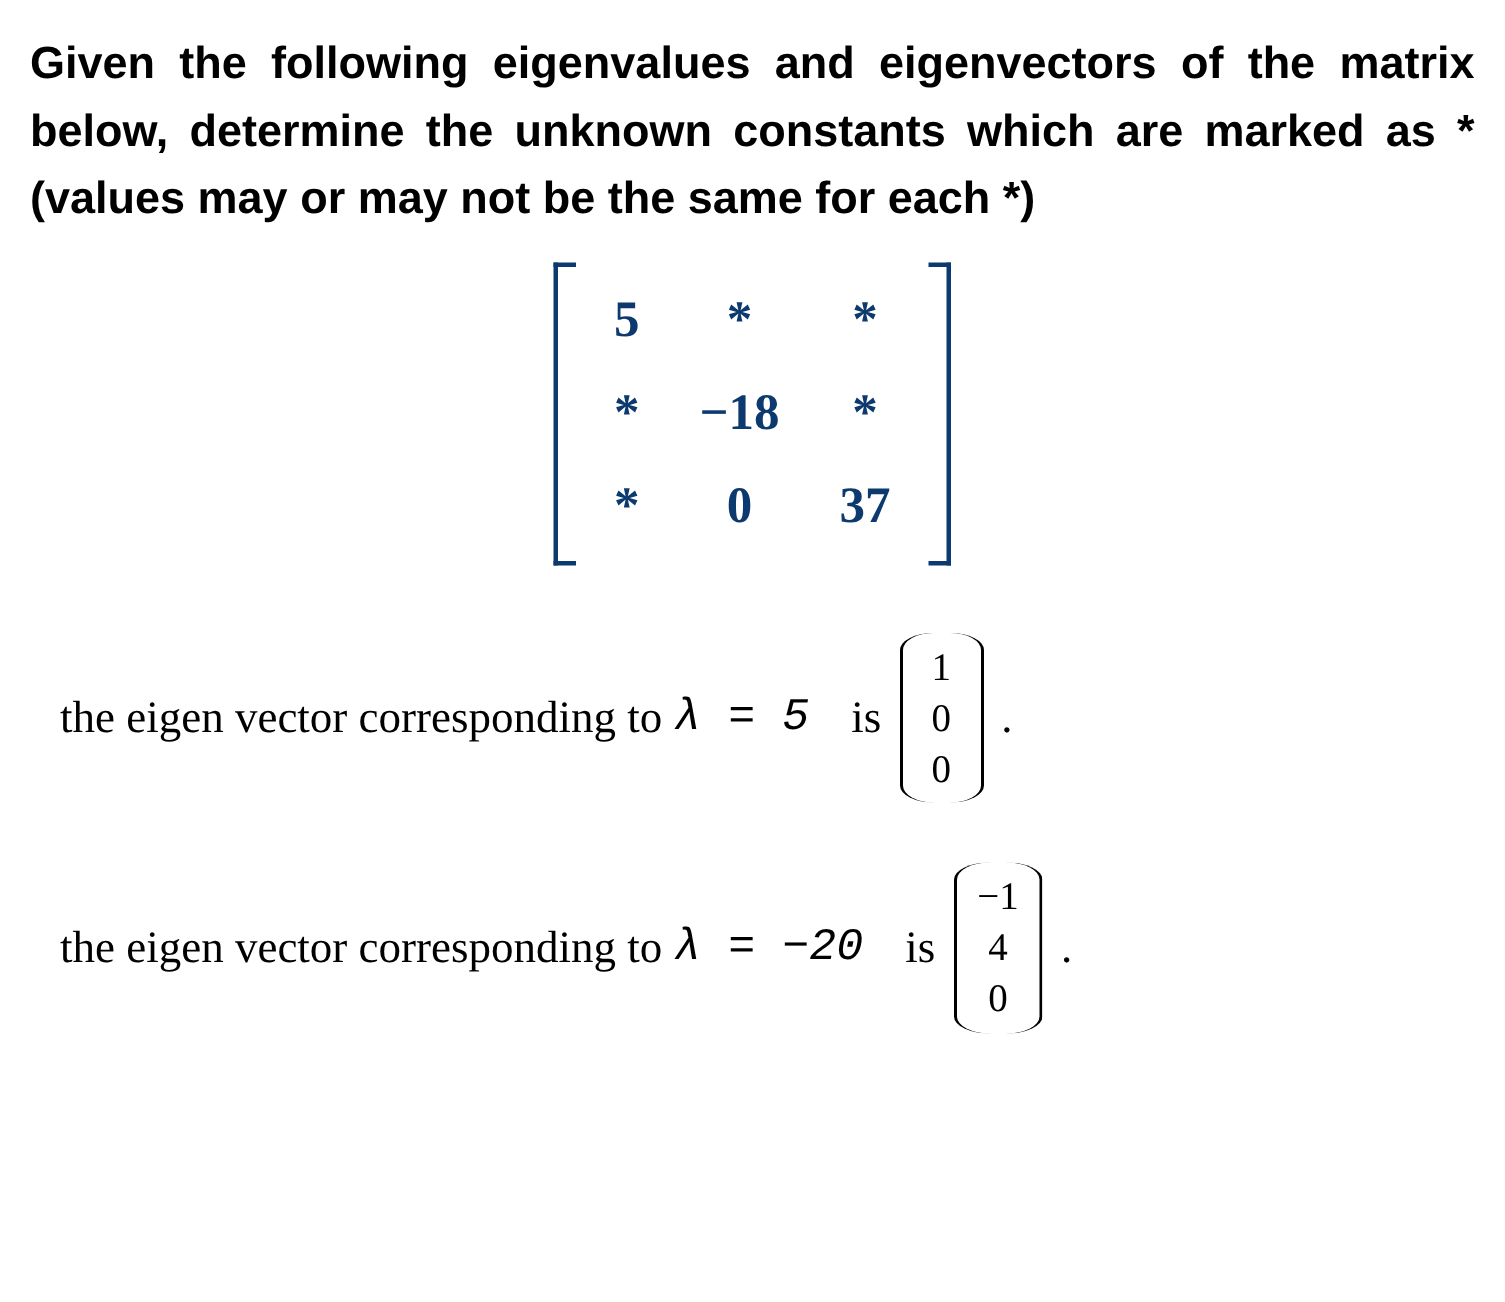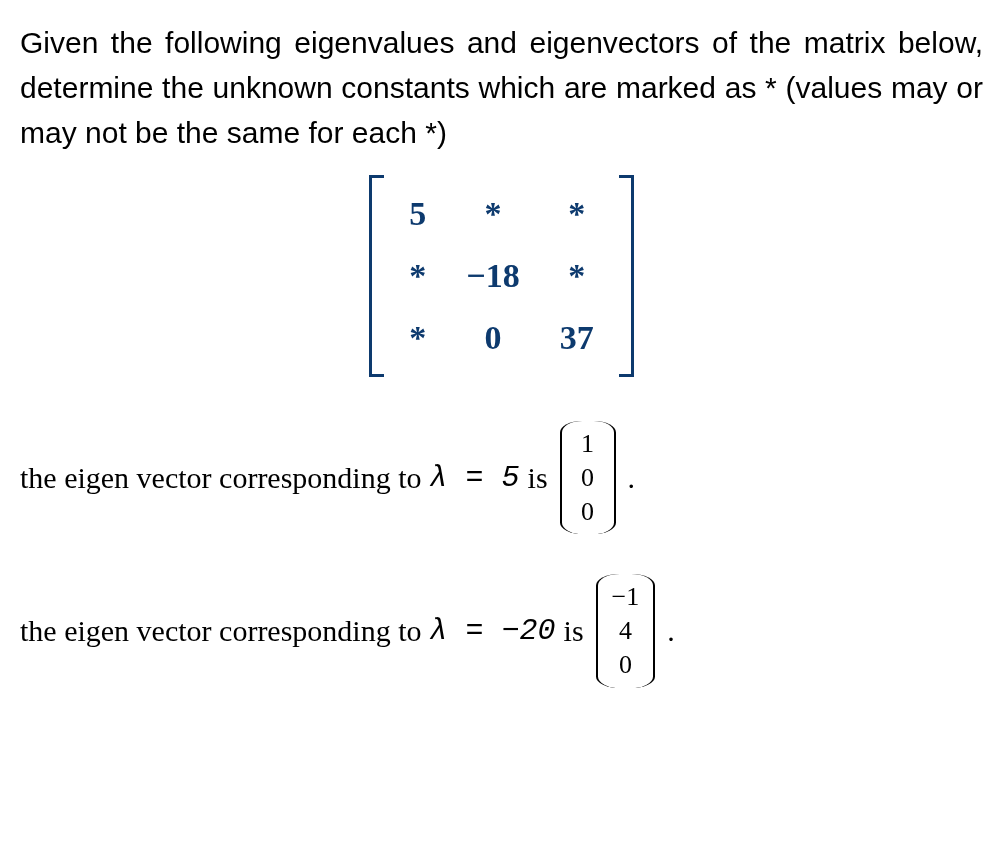--- a/index.html
+++ b/index.html
@@ -12,20 +12,21 @@
       background: #ffffff;
       padding: 20px;
       width: 1003px;
     }
     .problem-text {
       font-size: 30px;
       color: #000000;
       line-height: 1.5;
       text-align: justify;
       margin-bottom: 20px;
+      font-weight: bold;
     }
     .matrix-container {
       text-align: center;
       margin: 20px 0 40px 0;
     }
     .matrix {
       display: inline-block;
       position: relative;
       padding: 8px 20px;
     }
@@ -61,20 +62,21 @@
       font-family: "Times New Roman", serif;
       font-size: 30px;
       color: #000000;
       margin: 40px 0;
       display: flex;
       align-items: center;
       gap: 8px;
     }
     .eigen-text {
       white-space: nowrap;
+      margin-left: 20px;
     }
     .lambda {
       font-style: italic;
       font-family: Liberation Mono, monospace;
     }
     .vector {
       display: inline-flex;
       flex-direction: column;
       align-items: center;
       border-left: 2px solid #000;

